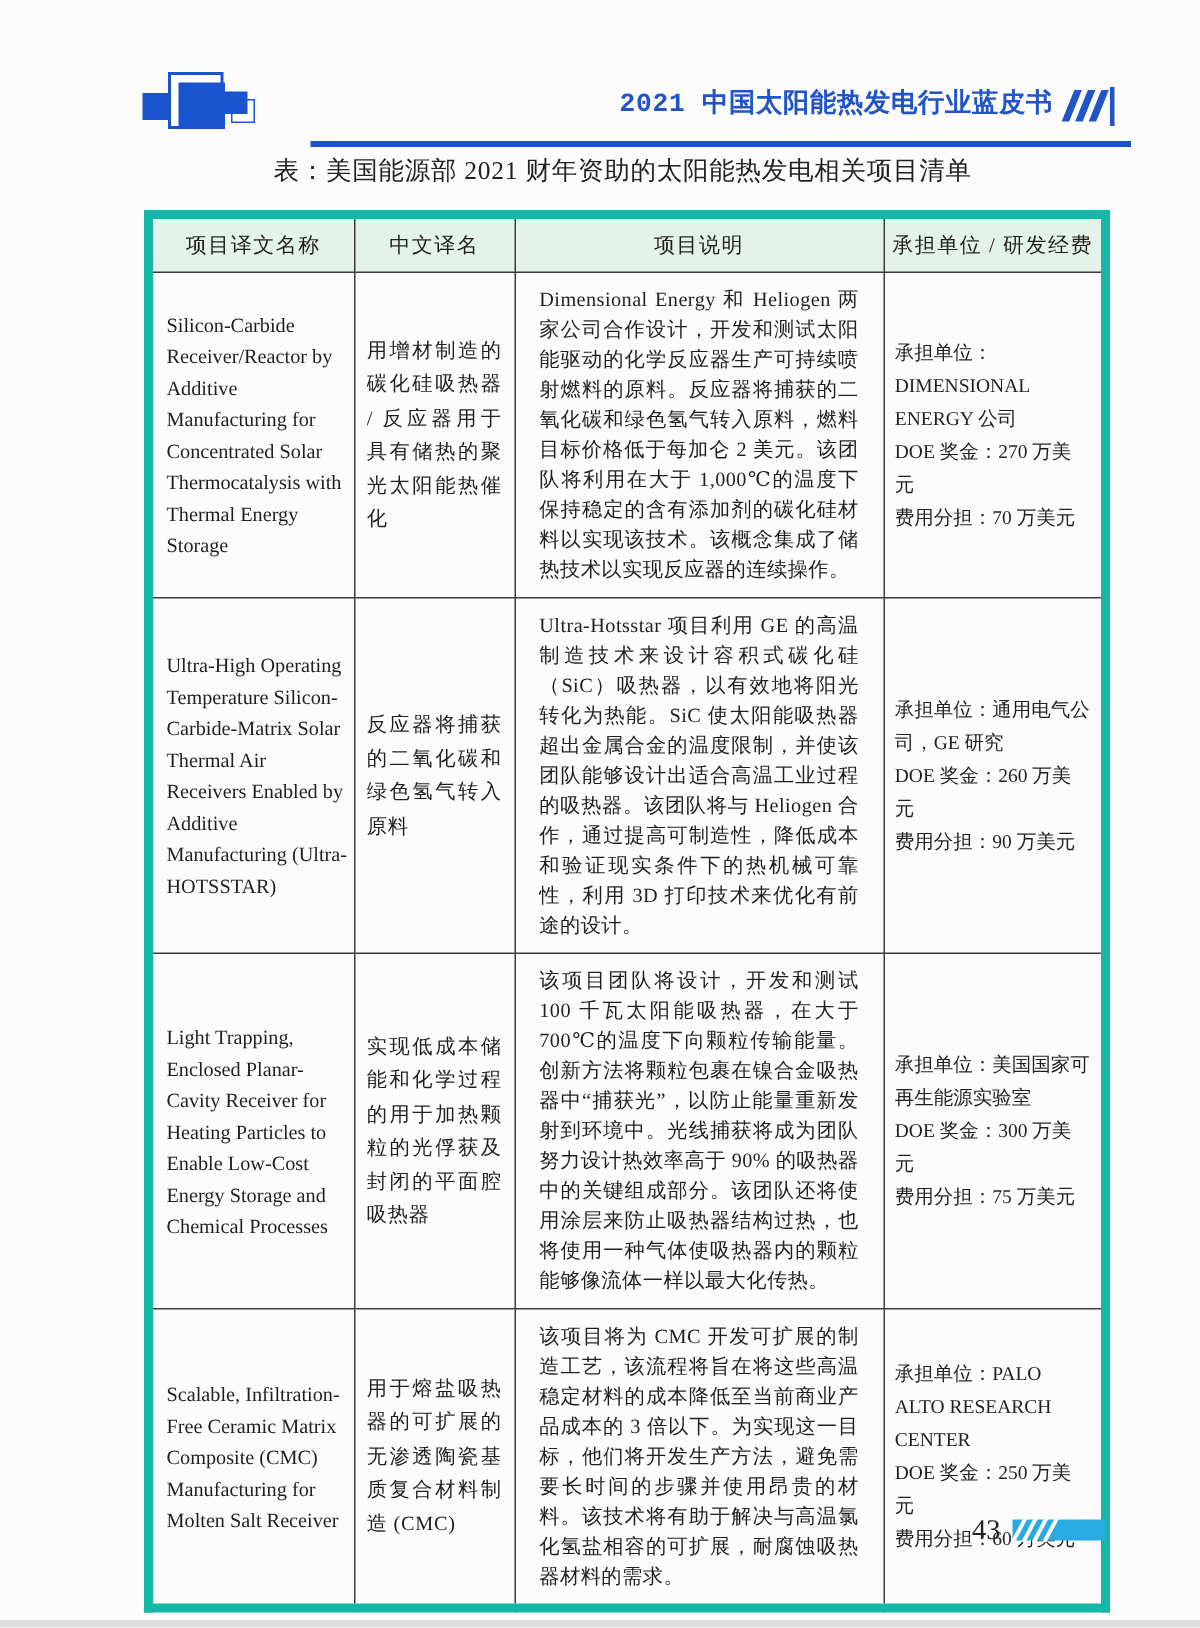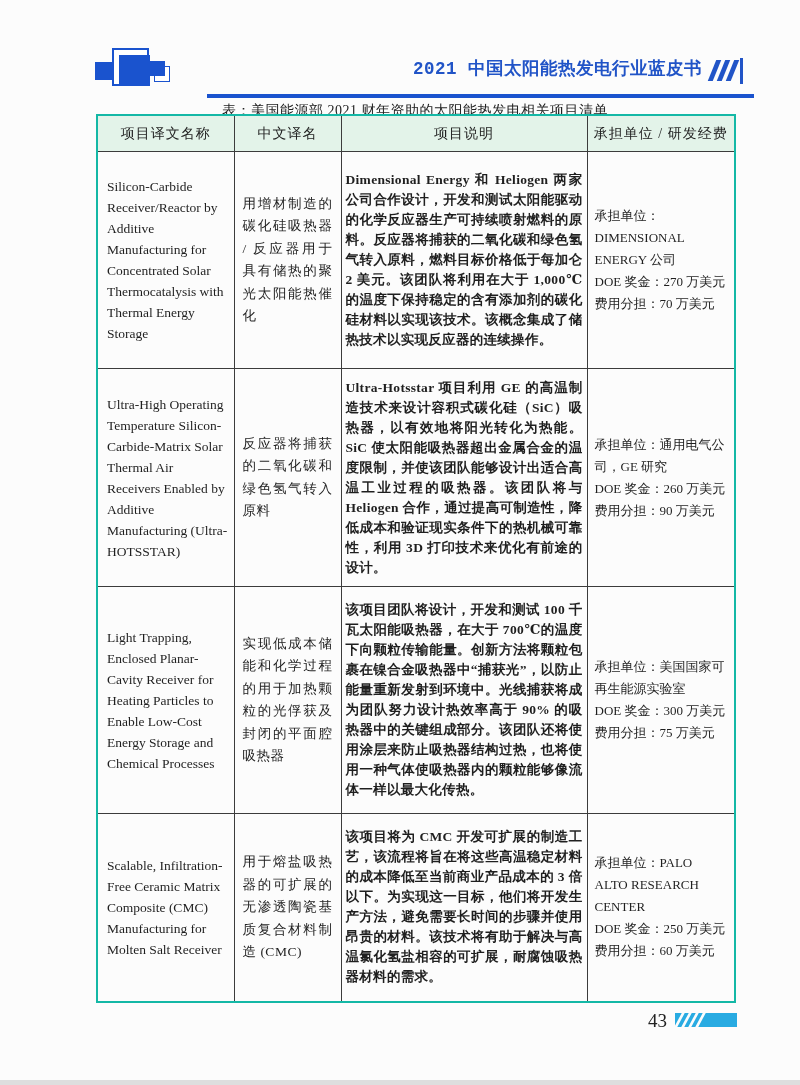--- a/index.html
+++ b/index.html
@@ -22,37 +22,37 @@
     font-family:Liberation Mono, monospace;
     font-weight:bold;font-size:17.5px;color:#2154c7;letter-spacing:.5px;
   }
   .header-slashes{position:absolute;left:712px;top:58px;width:36px;height:26px;}
   .hslash{position:absolute;top:2px;width:5px;height:21px;background:#2154c7;transform:skewX(-22deg);}
   .hs1{left:0;} .hs2{left:9px;} .hs3{left:18px;}
   .hbar{position:absolute;top:0;left:28px;width:2.5px;height:26px;background:#2154c7;}
   
   .caption{
     position:absolute;left:96px;top:102px;width:638px;text-align:center;
-    font-size:14px;color:#222;letter-spacing:.5px;
+    font-size:17px;color:#222;letter-spacing:.5px;
   }
   
   table.projects{
-    position:absolute;left:96px;top:114px;width:638px;
+    position:absolute;left:96px;top:140px;width:638px;
     border-collapse:collapse;table-layout:fixed;
-    border:2px solid #14b8a6;
+    border:6px solid #14b8a6;
   }
   .projects th,.projects td{border:1px solid #3c3c3c;vertical-align:middle;}
   .projects th{
     height:33px;background:#e3f3e9;font-weight:normal;font-size:14px;
     color:#1f1f1f;letter-spacing:1px;
   }
   .projects td{font-size:13.5px;line-height:20px;}
   td.name-en{padding:6px 4px 6px 9px;line-height:21px;overflow-wrap:break-word;}
   td.name-cn{padding:6px 8px;text-align:justify;line-height:22.5px;letter-spacing:.5px;}
-  td.desc{padding:8px 4px;text-align:justify;letter-spacing:.3px;font-weight:bold;}
+  td.desc{padding:8px 16px;text-align:justify;letter-spacing:.3px;}
   td.funding{padding:6px 7px 6px 7px;white-space:pre-line;line-height:22px;font-size:13px;}
   tr.r1{height:217px;} tr.r2{height:218px;} tr.r3{height:227px;} tr.r4{height:188px;}
   
   .page-num{position:absolute;left:648px;top:1010px;font-size:19px;color:#222;}
   .footer-bar{position:absolute;left:675px;top:1013px;width:62px;height:14px;background:#29abe2;}
   .fslash{position:absolute;top:-1px;width:3px;height:16px;background:#fcfcfc;transform:skewX(-28deg);}
   .fs1{left:3px;} .fs2{left:10px;} .fs3{left:17px;} .fs4{left:24px;}
   .bottom-edge{position:absolute;left:0;bottom:0;width:800px;height:5px;background:#dedede;}
 </style>
 </head>

